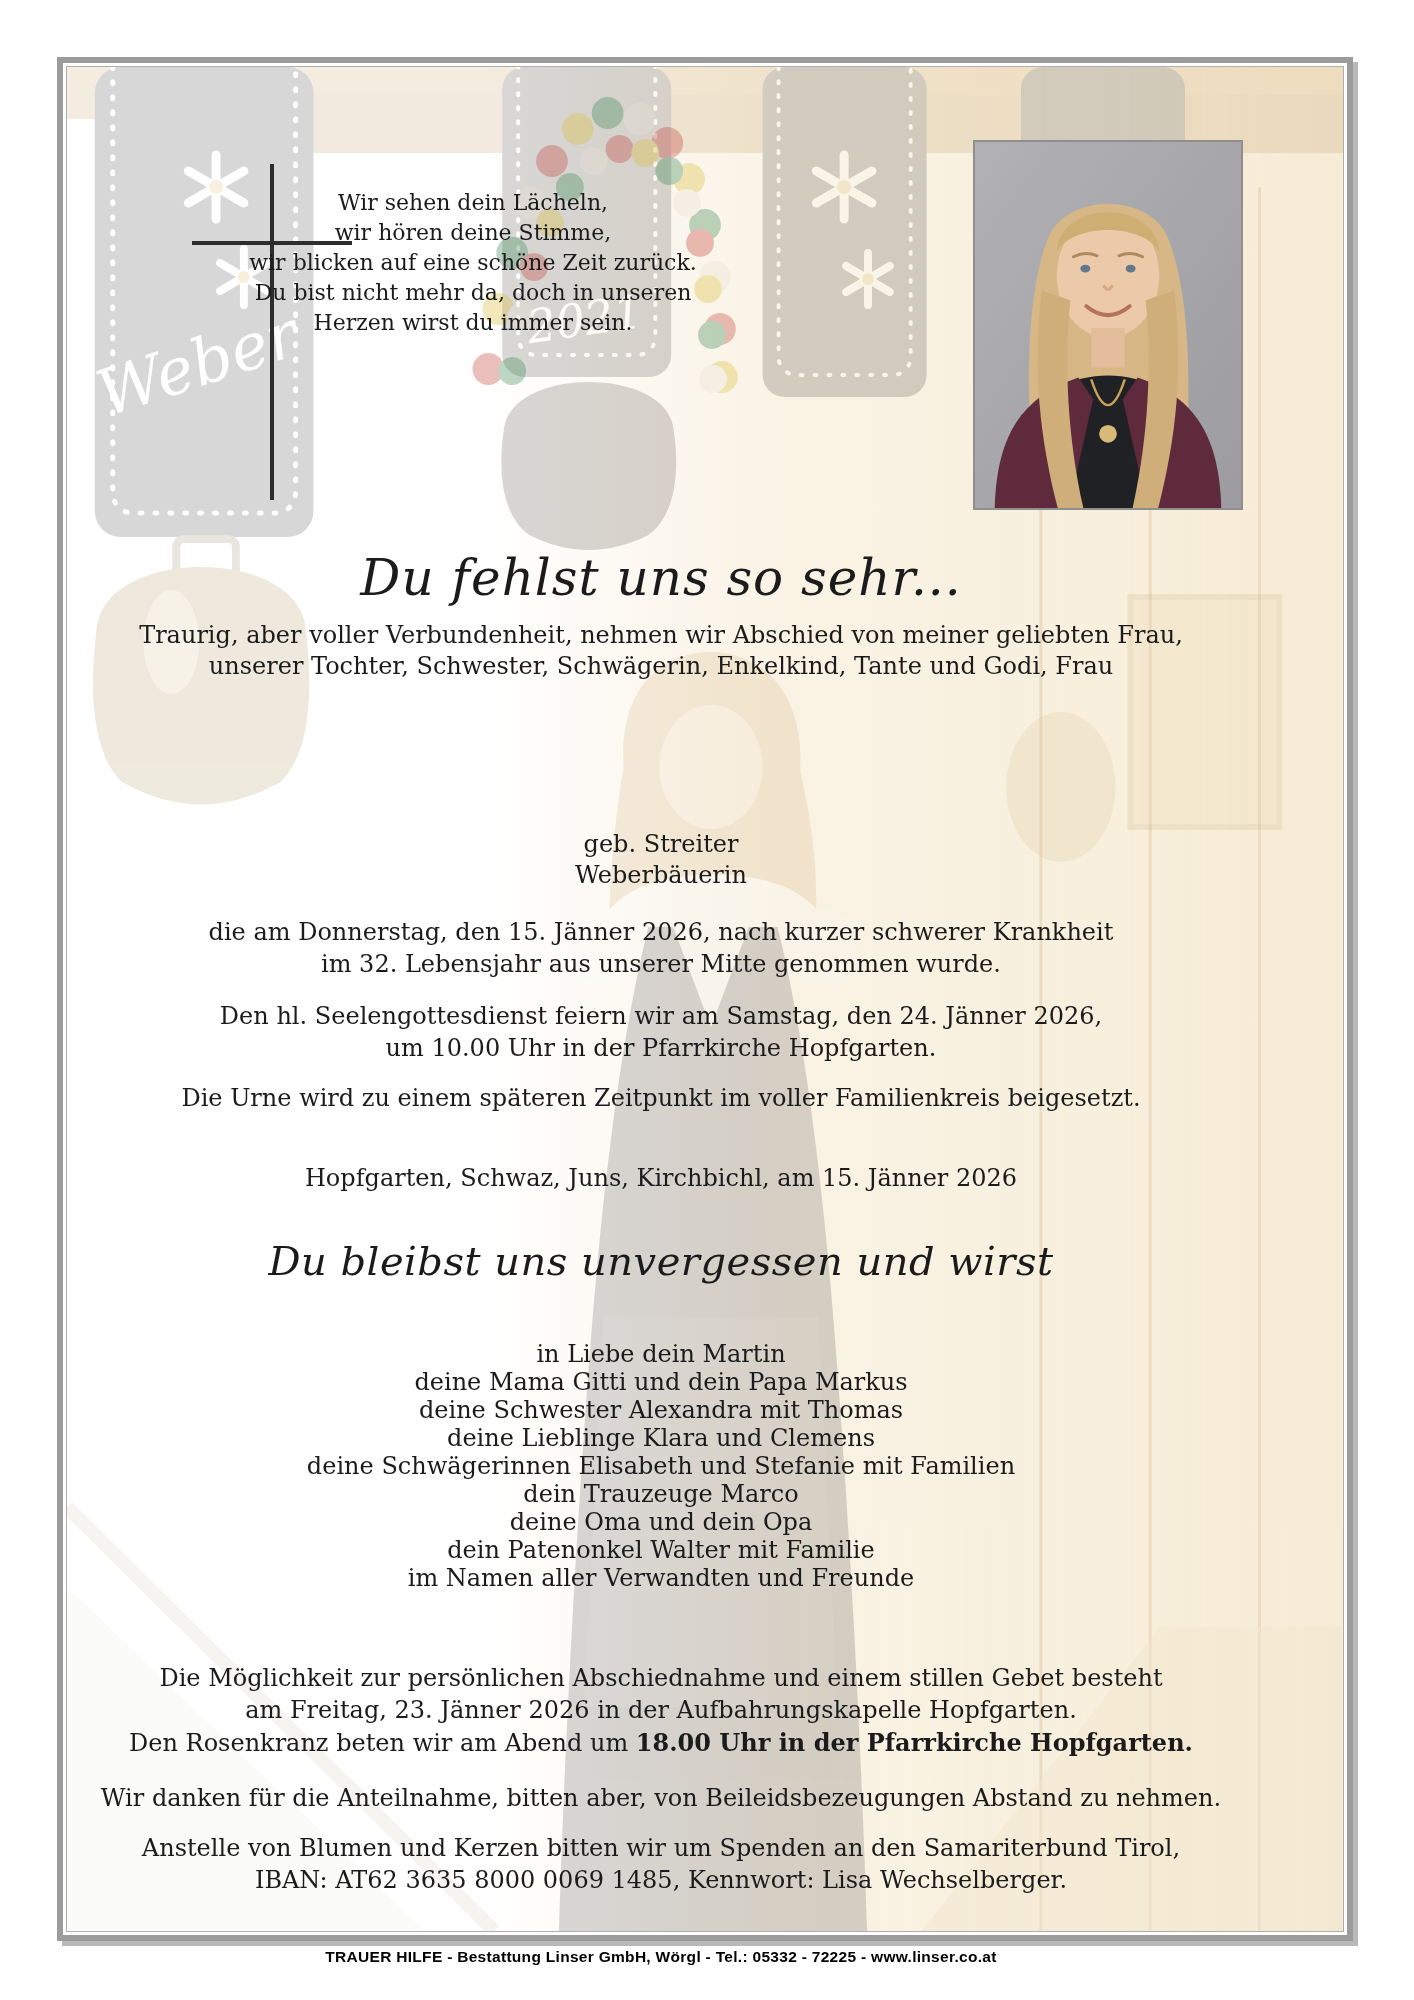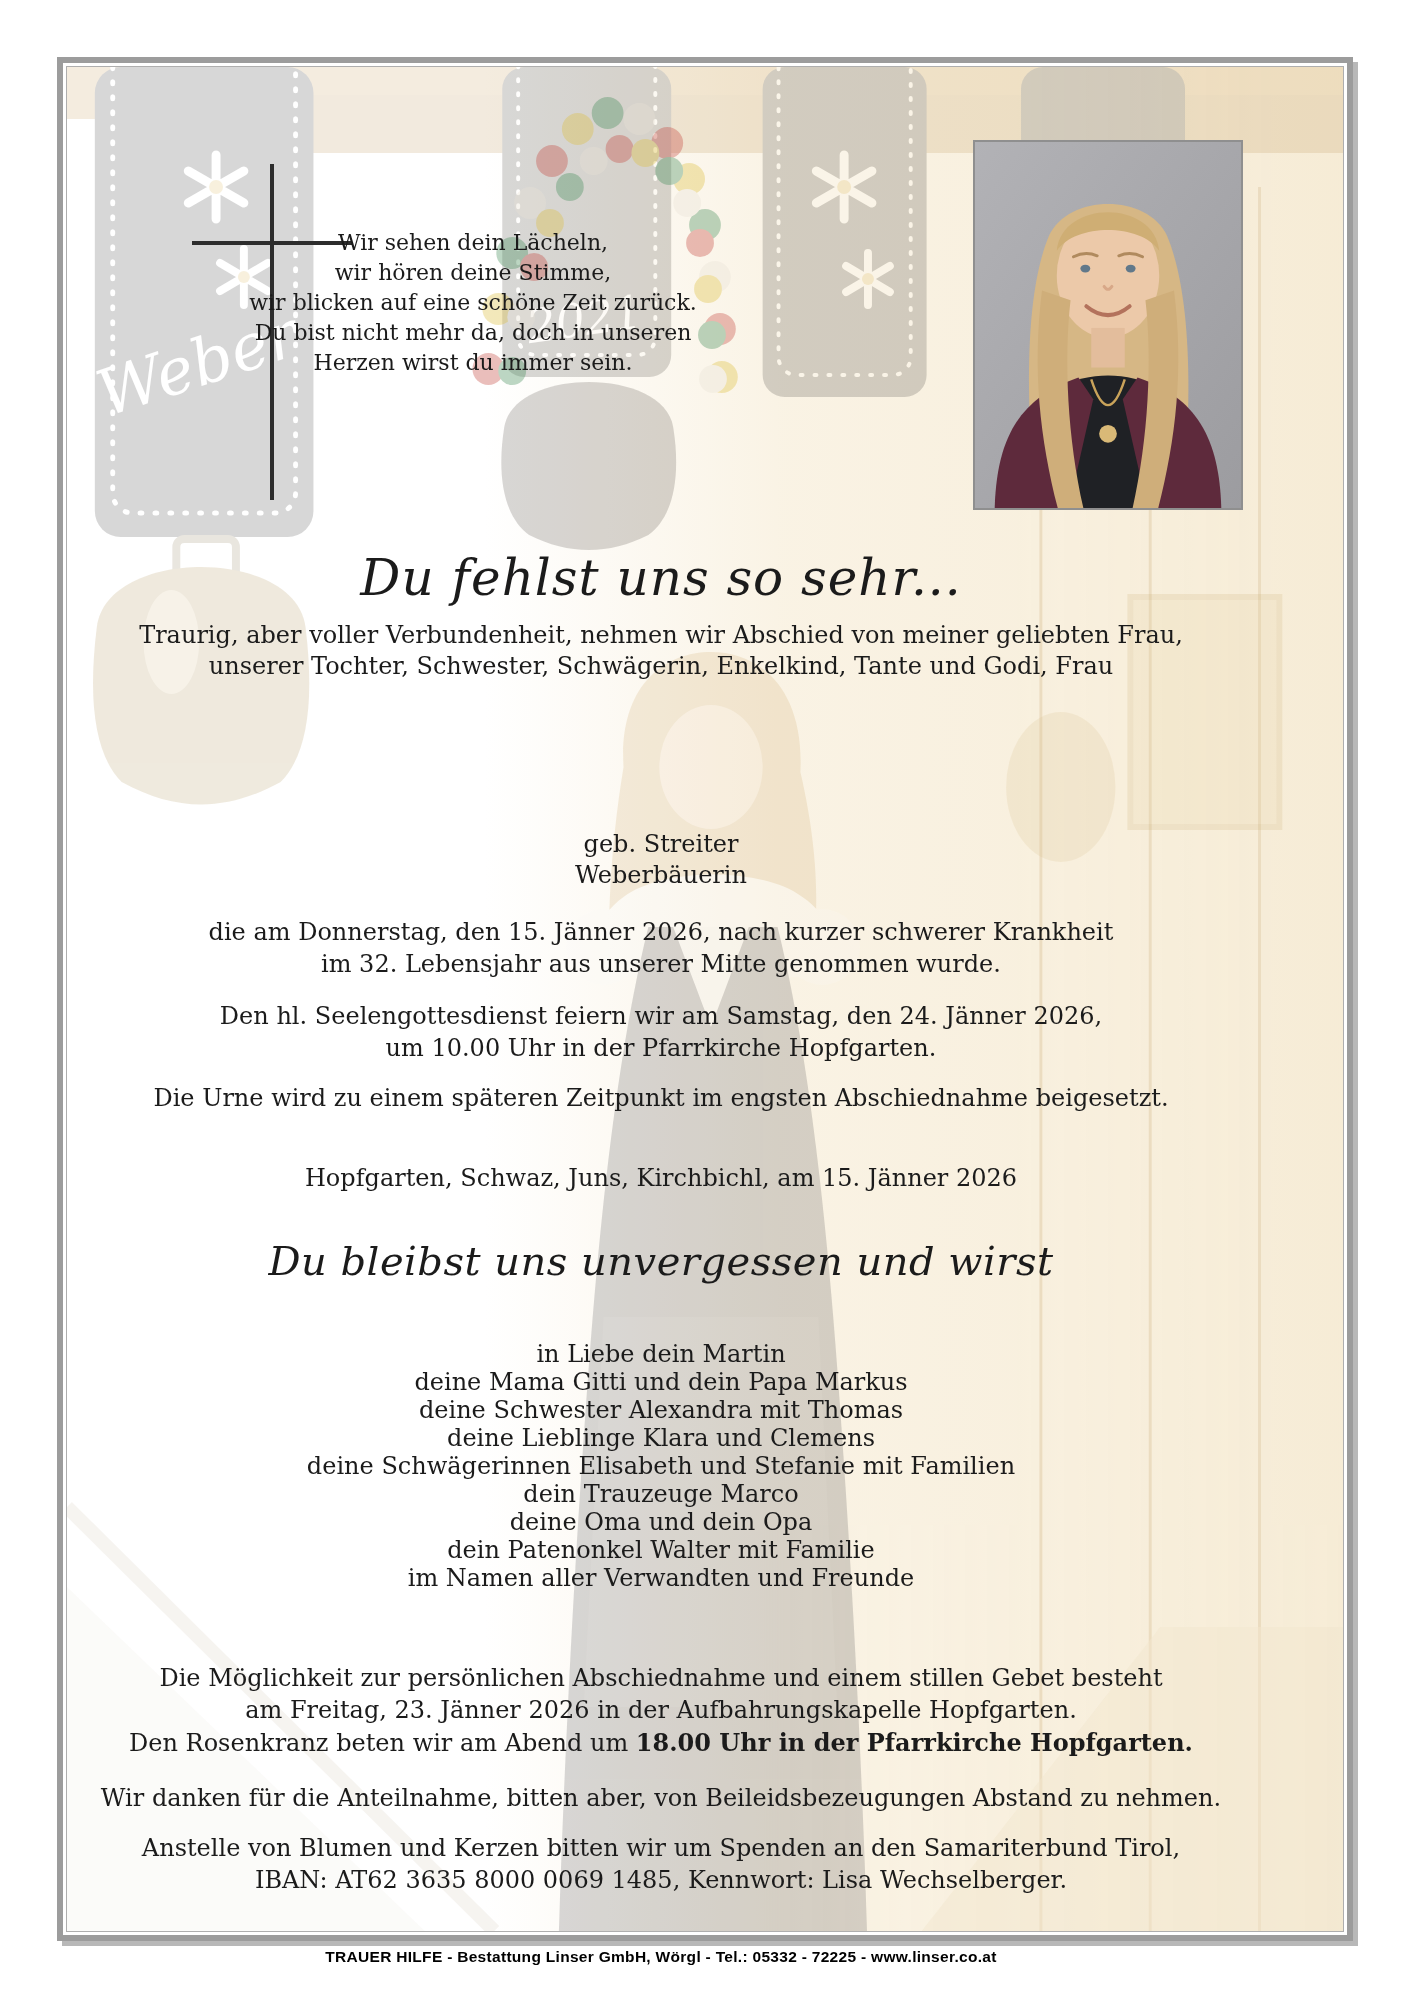--- a/index.html
+++ b/index.html
@@ -13,21 +13,21 @@
   
   .cross-v{position:absolute;left:270px;top:164px;width:4px;height:336px;background:#2d2d2d;}
   .cross-h{position:absolute;left:192px;top:241px;width:160px;height:4px;background:#2d2d2d;}
   
   .photo{position:absolute;left:973px;top:140px;width:270px;height:370px;
          border:2px solid #8f8f8f;box-sizing:border-box;background:#a7a7ab;}
   .photo svg{display:block;width:100%;height:100%;}
   
   .block{position:absolute;left:57px;width:1208px;text-align:center;}
   .verse{position:absolute;left:150px;top:188px;width:646px;text-align:center;
-         font-size:22px;line-height:30px;margin-top:40px;}
+         font-size:22px;line-height:30px;}
   .title{top:549px;font-size:50px;font-style:italic;letter-spacing:1px;}
   .intro{top:620px;font-size:24px;line-height:31px;}
   .name{top:712px;font-size:67px;font-style:italic;letter-spacing:6px;}
   .subname1{top:830px;font-size:24px;}
   .subname2{top:861px;font-size:24px;}
   .p-passing{top:916px;font-size:24px;line-height:32px;}
   .p-service{top:1000px;font-size:24px;line-height:32px;}
   .p-urn{top:1084px;font-size:24px;}
   .p-places{top:1164px;font-size:24px;}
   .remember{top:1238px;font-size:40px;font-style:italic;line-height:47px;letter-spacing:.5px;}
@@ -200,21 +200,21 @@
   <div class="block p-passing">
     <div>die am Donnerstag, den 15. Jänner 2026, nach kurzer schwerer Krankheit</div>
     <div>im 32. Lebensjahr aus unserer Mitte genommen wurde.</div>
   </div>
 
   <div class="block p-service">
     <div>Den hl. Seelengottesdienst feiern wir am Samstag, den 24. Jänner 2026,</div>
     <div>um 10.00 Uhr in der Pfarrkirche Hopfgarten.</div>
   </div>
 
-  <div class="block p-urn">Die Urne wird zu einem späteren Zeitpunkt im engsten Abschiednahme beigesetzt.</div>
+  <div class="block p-urn">Die Urne wird zu einem späteren Zeitpunkt im voller Familienkreis beigesetzt.</div>
 
   <div class="block p-places">Hopfgarten, Schwaz, Juns, Kirchbichl, am 15. Jänner 2026</div>
 
   <div class="block remember">
     <div>Du bleibst uns unvergessen und wirst</div>
   </div>
 
   <div class="block mourners">
     <div>in Liebe dein Martin</div>
     <div>deine Mama Gitti und dein Papa Markus</div>

